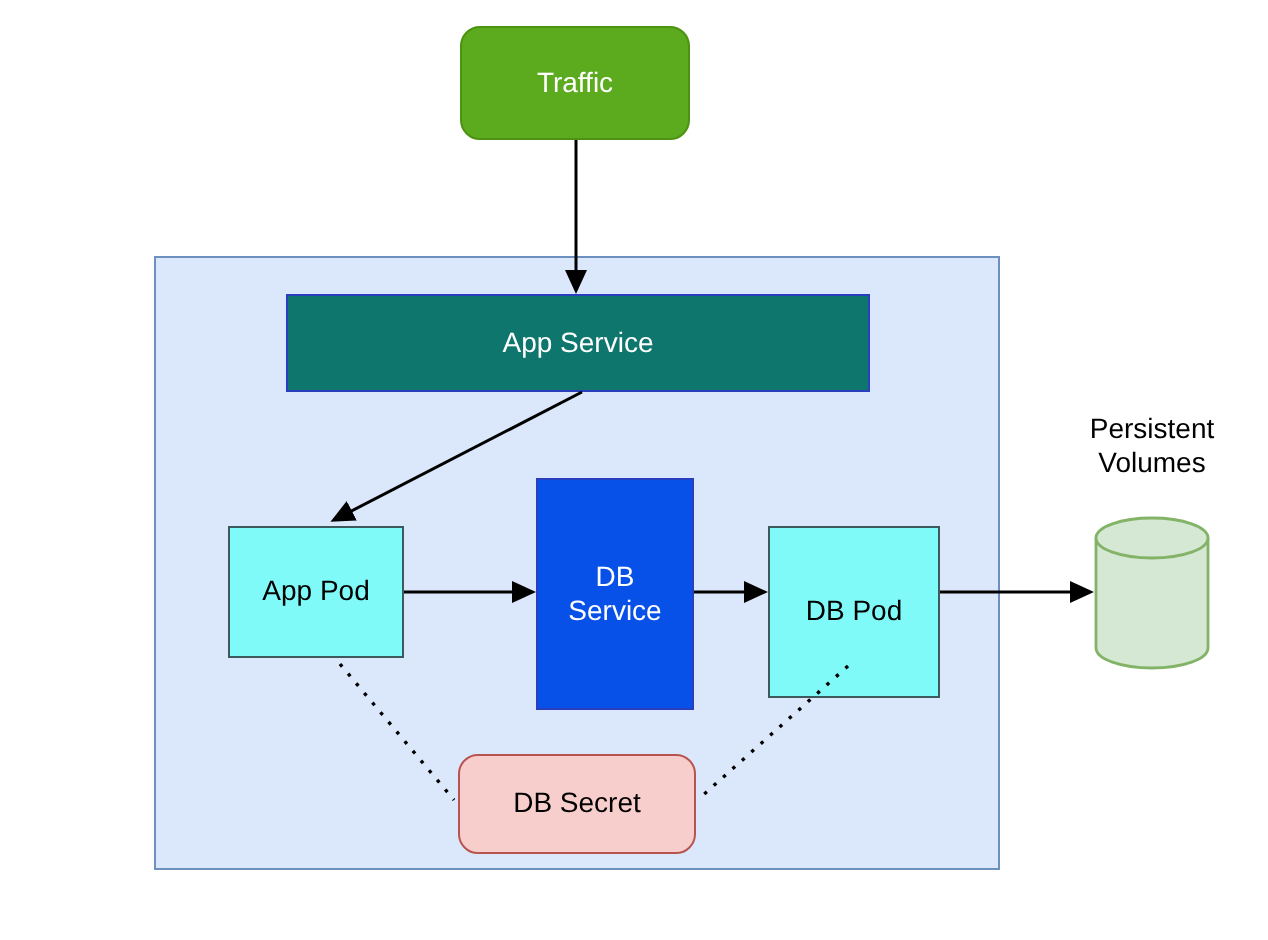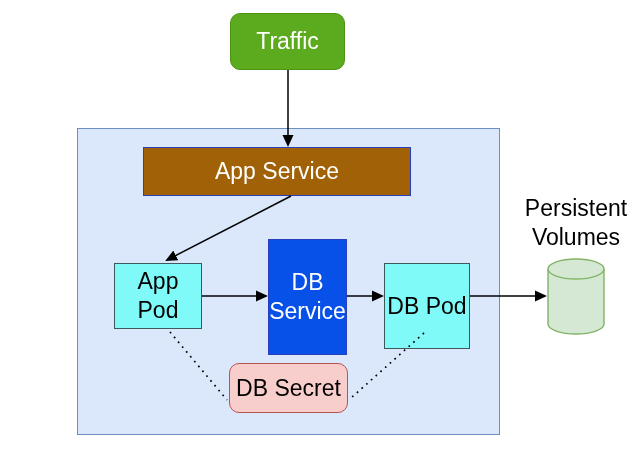--- a/index.html
+++ b/index.html
@@ -3,50 +3,50 @@
 <meta charset="utf-8">
 <style>
   html,body { margin:0; padding:0; background:#ffffff; }
   #stage {
     position:relative; width:634px; height:470px; background:#ffffff;
     font-family:"Liberation Sans", sans-serif; overflow:hidden;
   }
   .node {
     position:absolute; box-sizing:border-box;
     display:flex; align-items:center; justify-content:center;
-    text-align:center; font-size:23px; line-height:1.25;
+    text-align:center; font-size:14px; line-height:1.25;
   }
   #namespace-box {
     left:77px; top:128px; width:423px; height:307px;
     background:#dbe8fb; border:1px solid #6e90bf;
   }
   #traffic-node {
     left:230px; top:13px; width:115px; height:57px;
     background:#5caa1e; border:1px solid #4c9312; border-radius:10px;
     color:#ffffff;
   }
   #app-service-node {
-    left:143px; top:147px; width:268px; height:49px;
-    background:#a16207; border:1px solid #2a3fbd; color:#ffffff;
+    left:143px; top:147px; width:292px; height:49px;
+    background:#0f766e; border:1px solid #2a3fbd; color:#ffffff;
   }
   #app-pod-node {
     left:114px; top:263px; width:88px; height:66px;
     background:#80f9f9; border:1px solid #3c5a5e; color:#000000;
   }
   #db-service-node {
     left:268px; top:239px; width:79px; height:116px;
     background:#0750e8; border:1px solid #2a3fbd; color:#ffffff;
     padding:0 6px;
   }
   #db-pod-node {
     left:384px; top:263px; width:86px; height:86px;
     background:#80f9f9; border:1px solid #3c5a5e; color:#000000;
   }
   #db-secret-node {
-    left:229px; top:363px; width:119px; height:50px;
+    left:229px; top:377px; width:119px; height:50px;
     background:#f8cecc; border:1px solid #b85450; border-radius:10px;
     color:#000000;
   }
   #persistent-volumes-label {
     left:516px; top:199px; width:120px; height:48px;
     color:#000000; white-space:pre-line; background:transparent;
   }
   #persistent-volumes-cylinder {
     position:absolute; left:547px; top:258px; width:58px; height:77px;
   }

